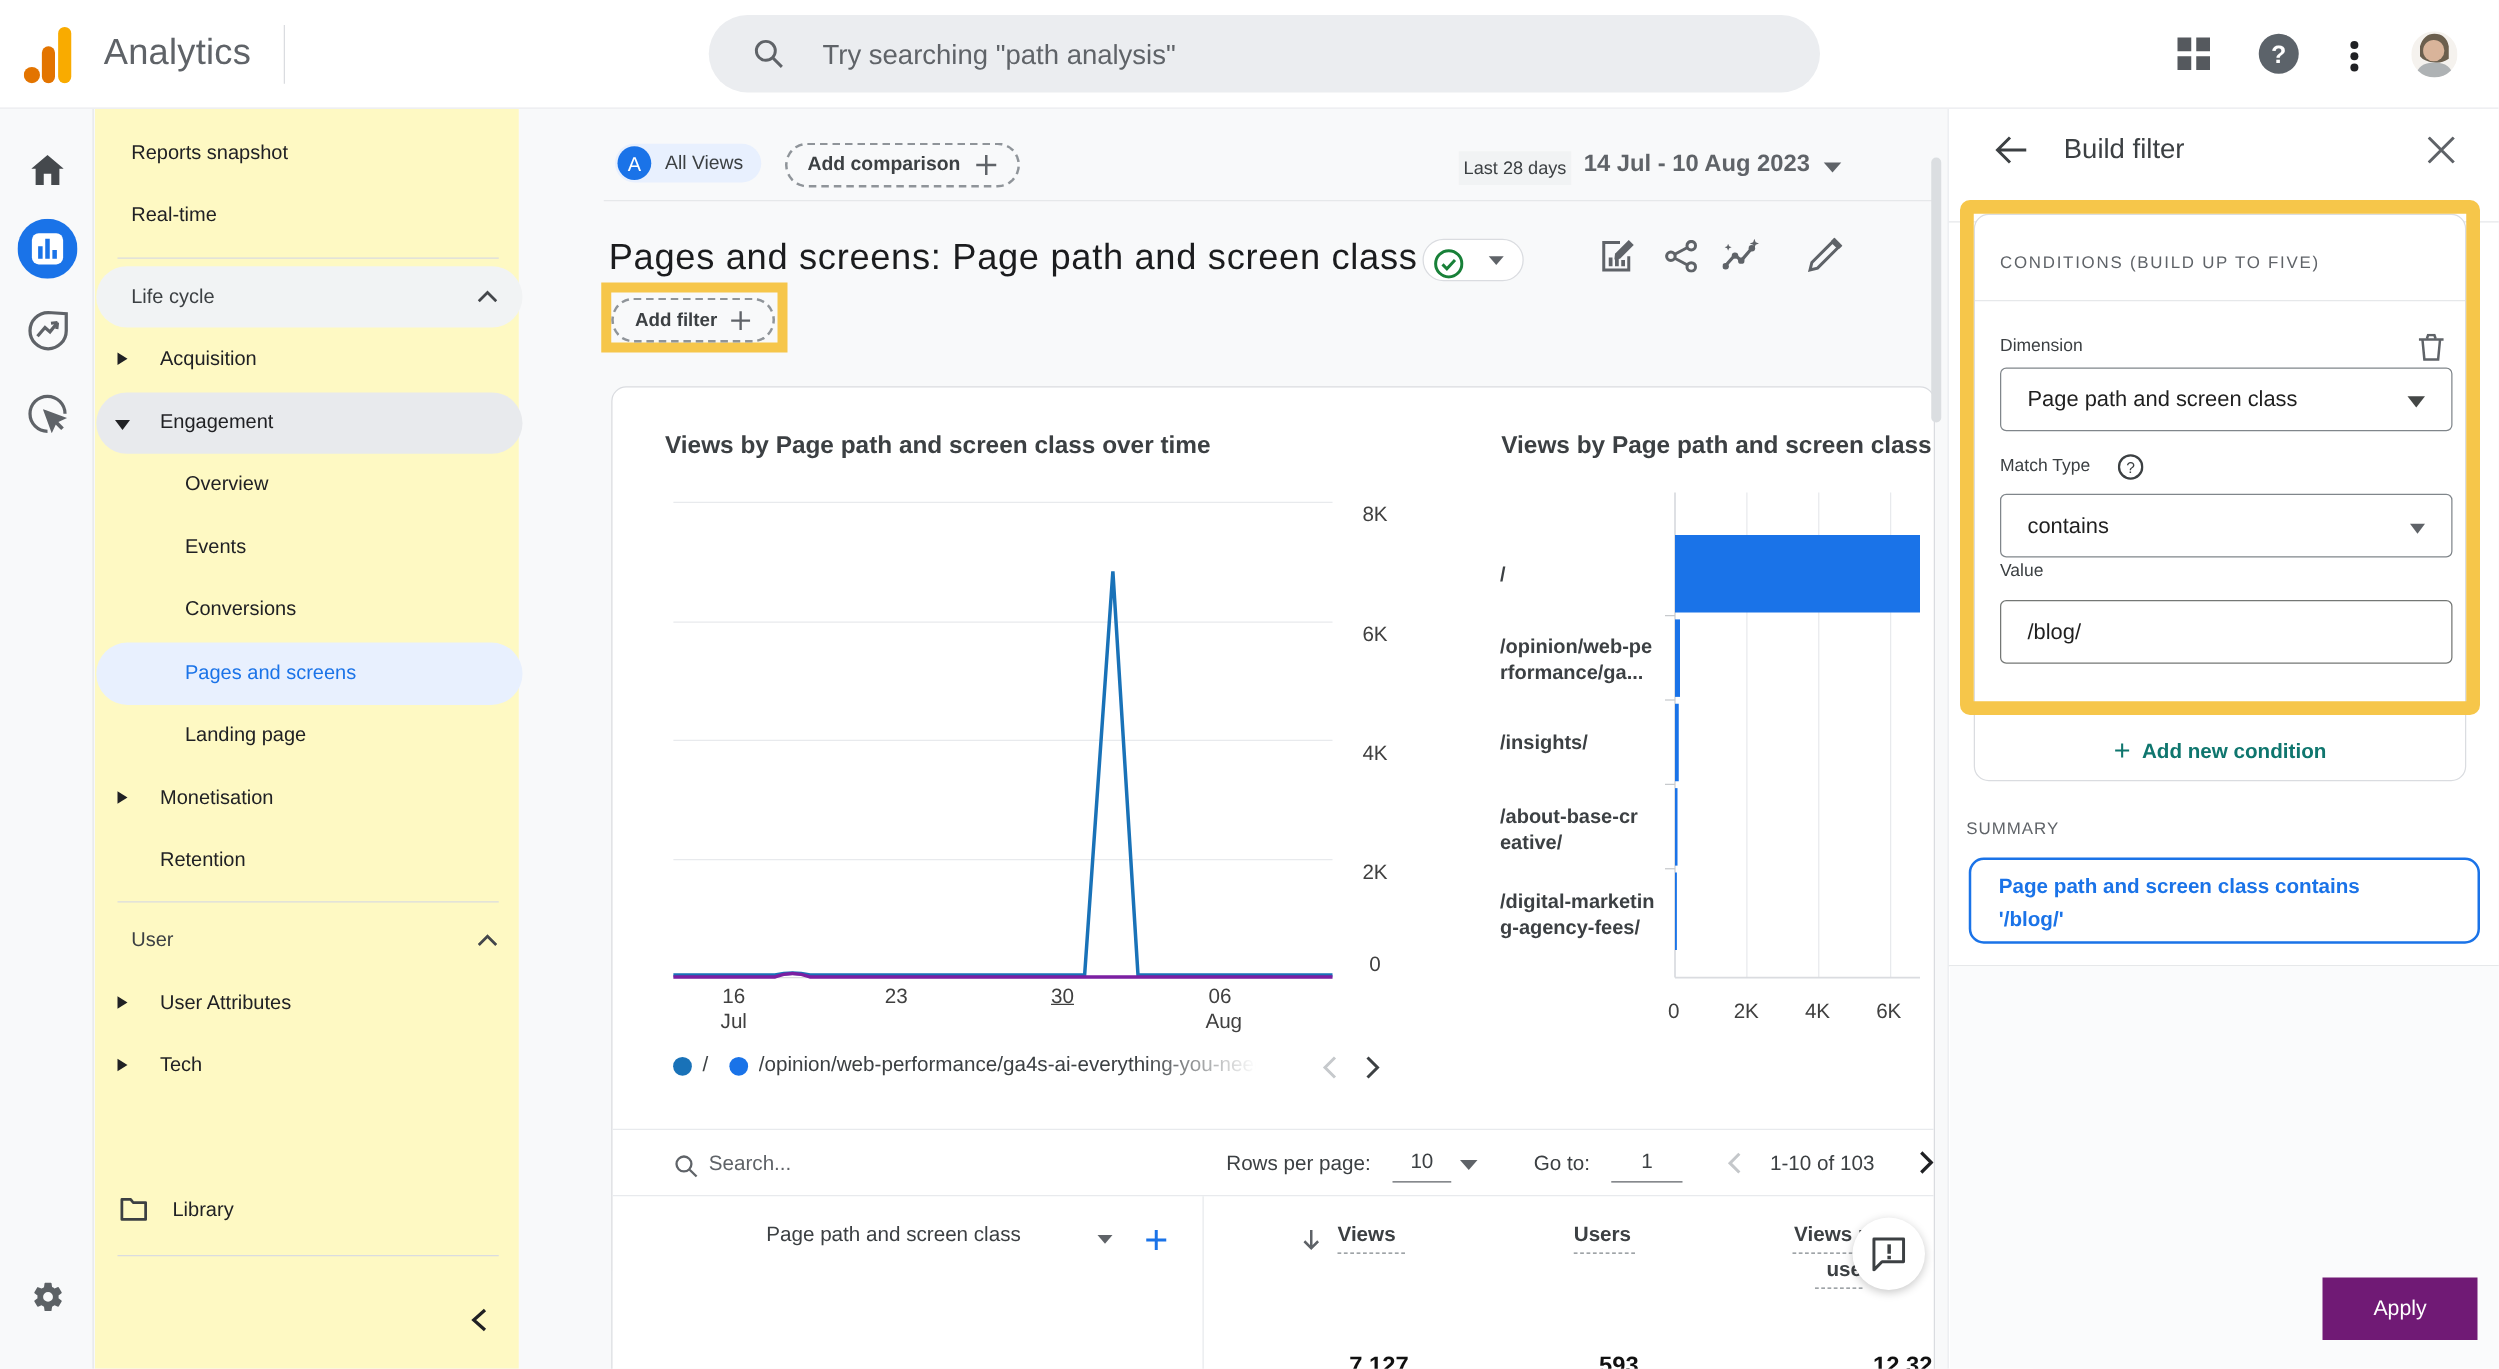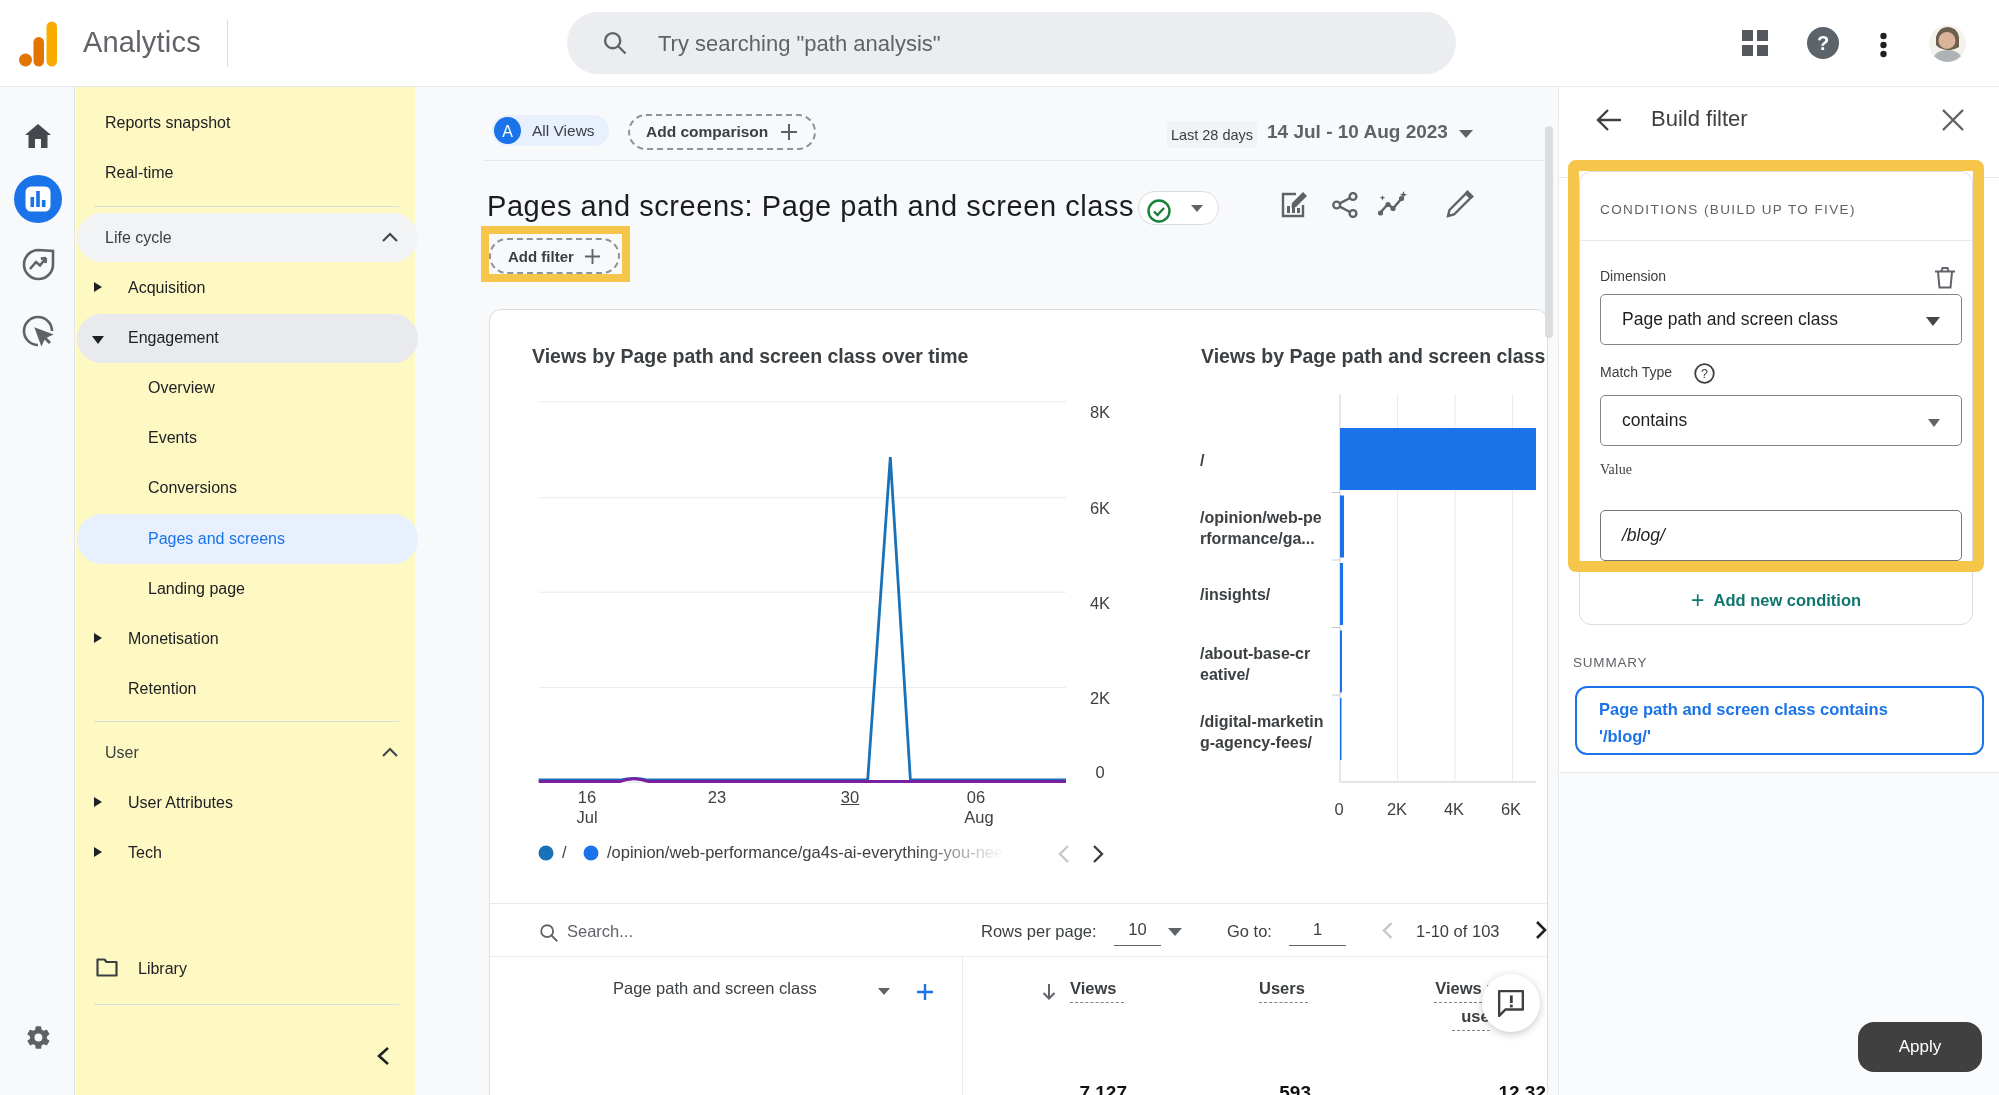--- a/index.html
+++ b/index.html
@@ -34,21 +34,21 @@
 
 #panel { position:absolute; left:1558px; top:87px; width:441px; height:1008px; background:#fff; border-left:1px solid #e8eaee; z-index:25; }
 #panel .ptitle { position:absolute; left:92px; top:19px; font-size:22px; color:#3c4043; }
 #phead-div { position:absolute; left:0; top:90px; width:441px; height:1px; background:#e6e8ea; }
 #cond-card { position:absolute; left:20px; top:84px; width:394px; height:454px; background:#fff; border:1px solid #dadce0; border-radius:12px; }
 #yellowbox { position:absolute; left:9px; top:73px; width:416px; height:412px; border:11px solid #f6c64a; border-radius:8px; z-index:5; }
 .fld-label { position:absolute; font-size:14px; color:#3c4043; }
 .fld-box { position:absolute; left:20px; width:362px; height:51px; border:1px solid #80868b; border-radius:5px; background:#fff; font-size:17.5px; color:#1f1f1f; display:flex; align-items:center; padding-left:21px; }
 .sel-caret { position:absolute; right:21px; top:22px; width:0; height:0; border-top:9px solid #444746; border-left:7px solid transparent; border-right:7px solid transparent; }
 #summary-box { position:absolute; left:16px; top:599px; width:409px; height:69px; border:2px solid #1a73e8; border-radius:12px; color:#1a73e8; font-size:16.5px; font-weight:bold; line-height:27px; padding:8px 0 0 22px; }
-#apply { position:absolute; left:299px; top:935px; width:124px; height:50px; background:#404040; border-radius:16px; color:#fff; font-size:17px; display:flex; align-items:center; justify-content:center; }
+#apply { position:absolute; left:299px; top:935px; width:124px; height:50px; background:#701a75; border-radius:0; color:#fff; font-size:17px; display:flex; align-items:center; justify-content:center; }
 </style>
 </head>
 <body>
 
 <div id="topbar">
   <svg class="abs" style="left:19px;top:21px" width="45" height="46" viewBox="0 0 45 46">
     <circle cx="6.5" cy="39" r="6.5" fill="#e37400"></circle>
     <rect x="14.5" y="16" width="10.5" height="29.5" rx="5.2" fill="#e37400"></rect>
     <rect x="27.5" y="0.5" width="10.5" height="45" rx="5.2" fill="#f9ab00"></rect>
   </svg>
@@ -358,22 +358,22 @@
         <path d="M0 4.5 L20 4.5"></path>
         <path d="M6.5 4 L7.5 1 L12.5 1 L13.5 4"></path>
     </svg>
     <div class="fld-box" style="top:122px;">Page path and screen class<div class="sel-caret"></div></div>
     <div class="fld-label" style="left:20px;top:192px;">Match Type</div>
     <svg class="abs" style="left:114px;top:191px" width="21" height="21" viewBox="0 0 21 21" fill="none">
         <circle cx="10.5" cy="10.5" r="9.3" stroke="#3c4043" stroke-width="1.8"></circle>
         <text x="10.5" y="15" font-size="12.5" fill="#3c4043" text-anchor="middle" font-family="Liberation Sans">?</text>
       </svg>
     <div class="fld-box" style="top:223px;">contains<div class="sel-caret" style="border-top-width:8px;border-left-width:6.5px;border-right-width:6.5px;border-top-color:#5f6368;top:23px;"></div></div>
-    <div class="fld-label" style="left:20px;top:290px;font-family:Liberation Serif, serif;">Value</div>
-    <div class="fld-box" style="top:338px;border-color:#747775;font-style:italic;">/blog/</div>
+    <div class="fld-label" style="left:20px;top:276px;">Value</div>
+    <div class="fld-box" style="top:308px;border-color:#747775;">/blog/</div>
     <div class="abs" style="left:0;top:413px;width:392px;text-align:center;color:#0f766e;font-size:16.5px;font-weight:bold;">
       <span style="font-size:23px;font-weight:normal;position:relative;top:2px;">+</span>&nbsp;&nbsp;Add new condition
     </div>
   </div>
   <div id="yellowbox"></div>
   <div class="abs" style="left:14px;top:568px;font-size:13.5px;color:#5f6368;letter-spacing:0.8px;">SUMMARY</div>
   <div id="summary-box">Page path and screen class contains<br>'/blog/'</div>
   <div class="abs" style="left:0;top:685px;width:441px;height:1px;background:#e6e8ea;"></div>
   <div class="abs" style="left:1px;top:686px;width:440px;height:322px;background:#fafbfc;"></div>
   <div id="apply">Apply</div>

